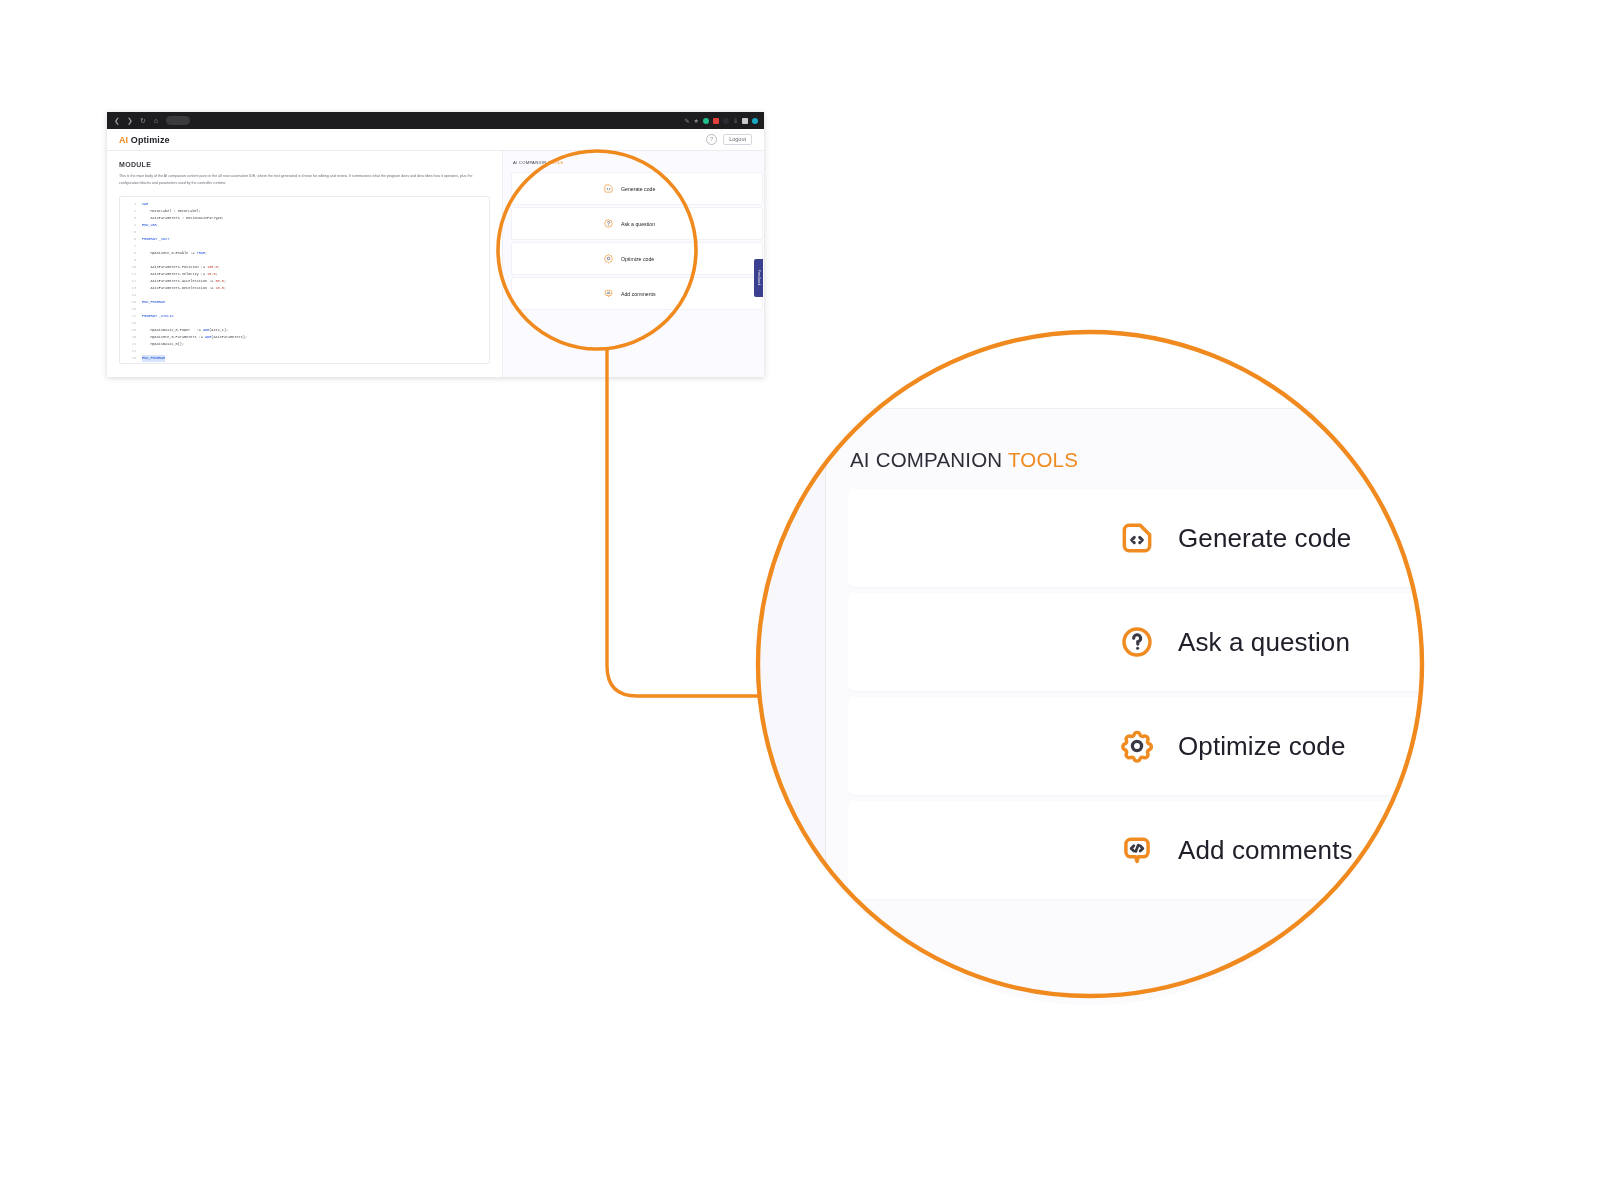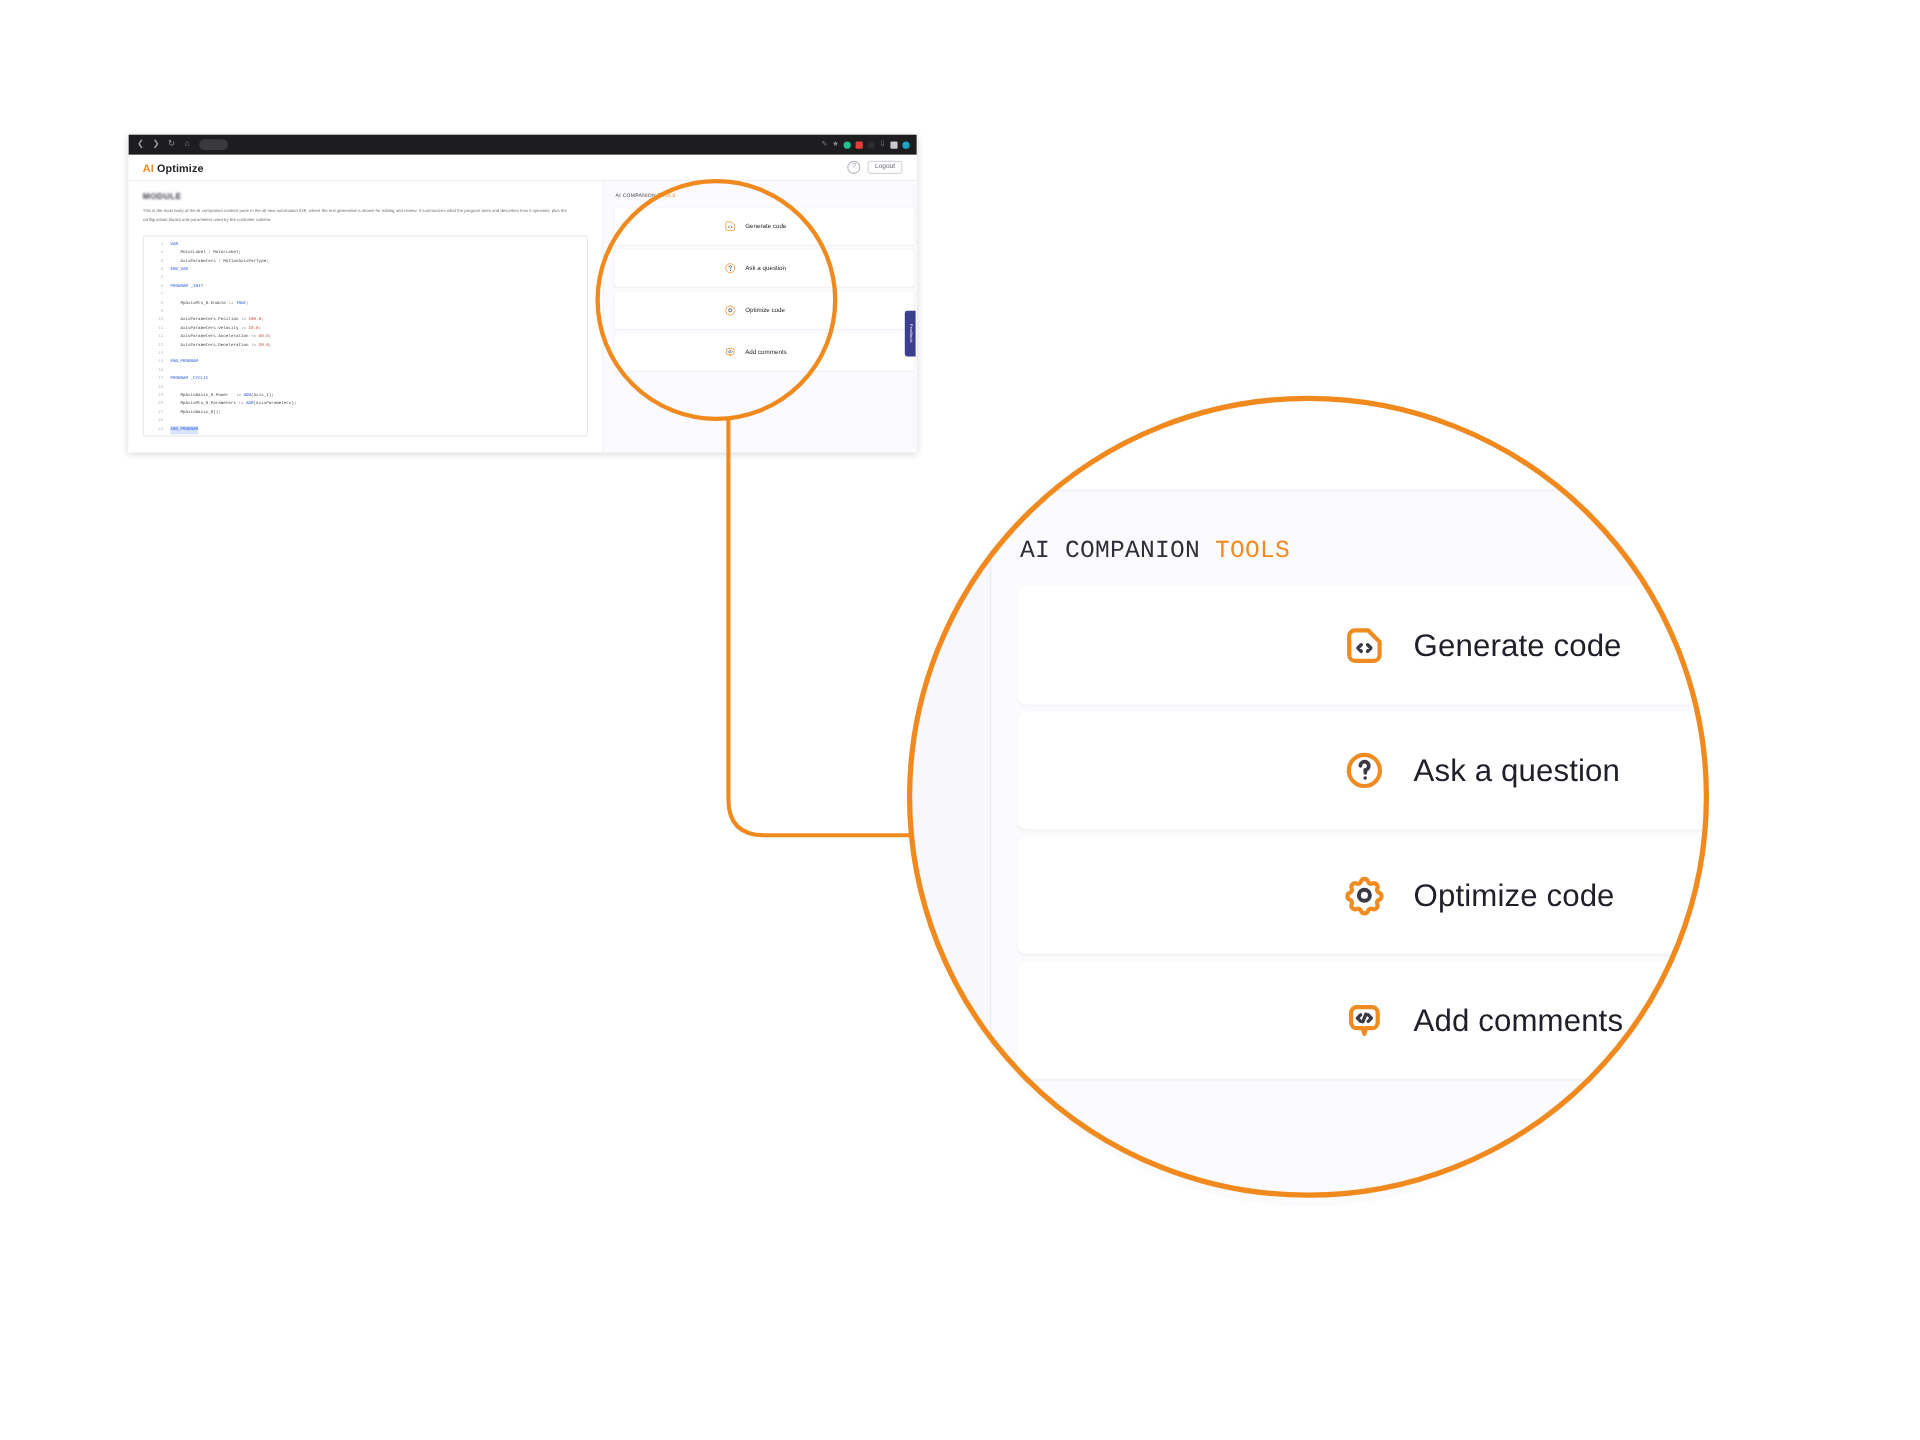--- a/index.html
+++ b/index.html
@@ -255,21 +255,20 @@
     border-bottom: 1px solid #efeff4;
   }
   .mag-title {
     position: absolute;
     left: 92px;
     top: 125px;
     font-size: 20.5px;
     letter-spacing: 0.2px;
     color: #2e2e38;
     white-space: nowrap;
-    font-family: Liberation Mono, monospace;
   }
   .mag-title .tools-word { color: #ef8b21; }
 
   .mag-list {
     position: absolute;
     left: 90px;
     top: 166px;
     width: 640px;
   }
   .mag-row {

